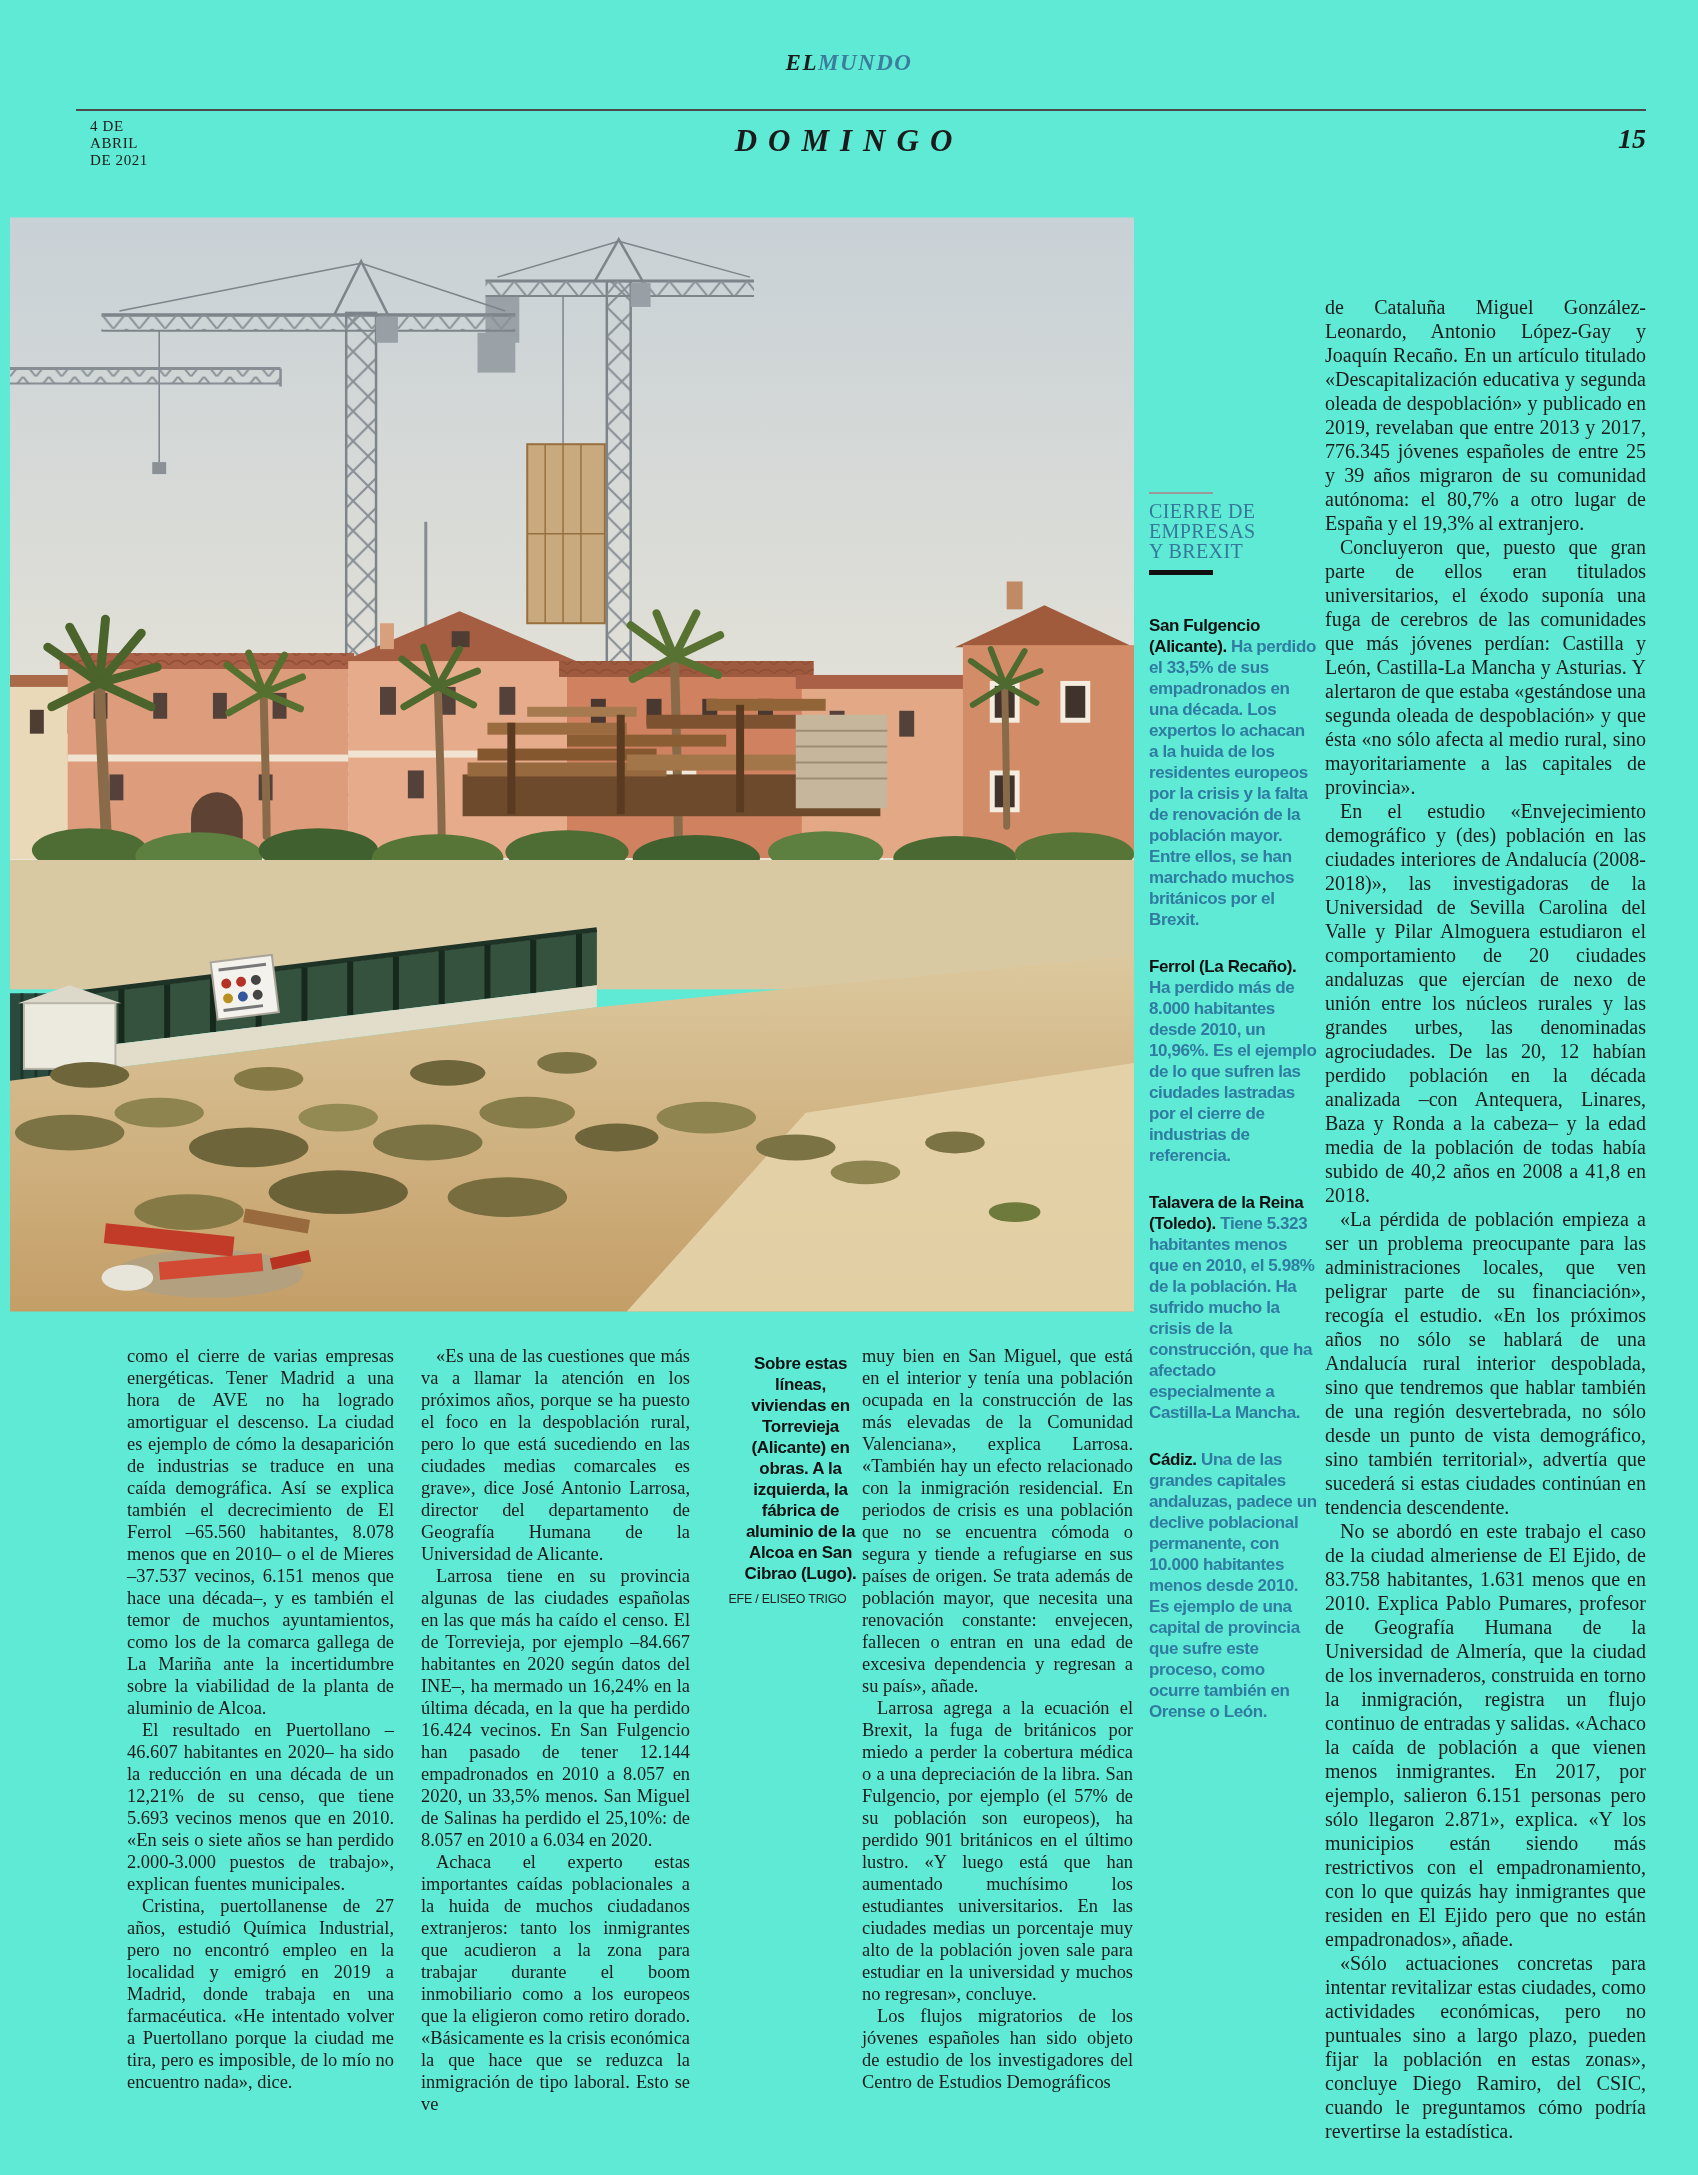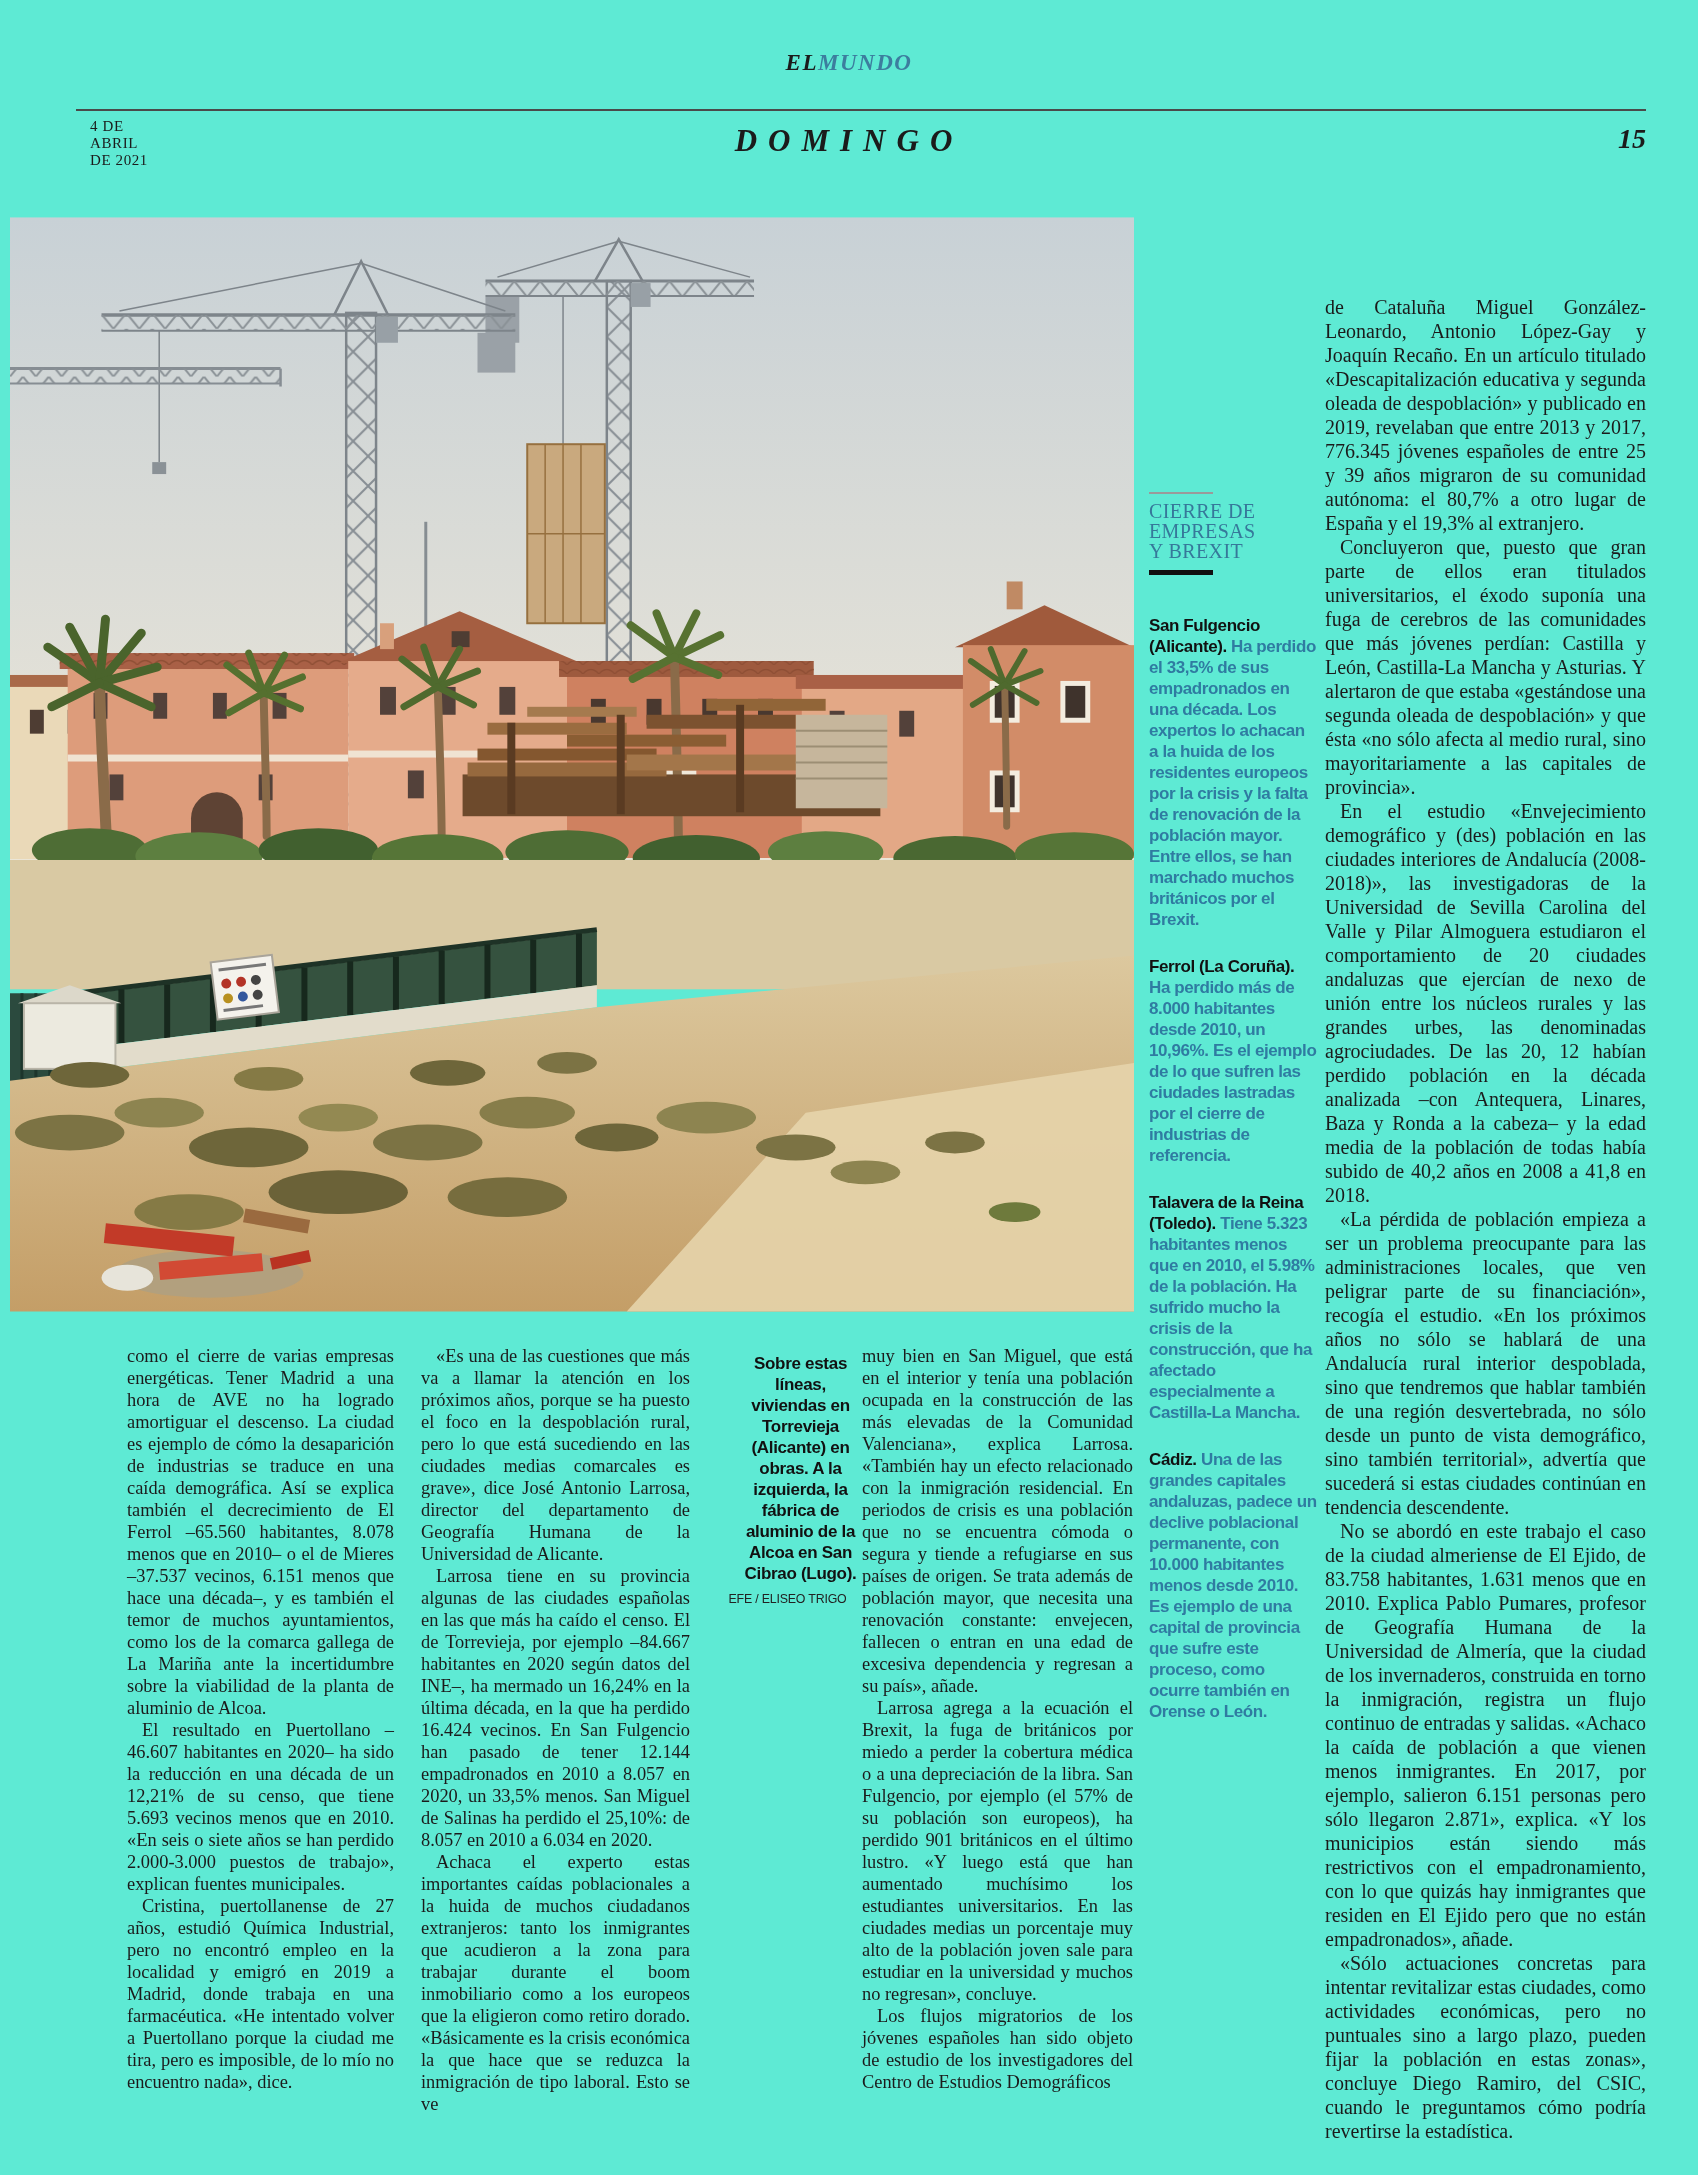--- a/index.html
+++ b/index.html
@@ -339,21 +339,21 @@
     </svg>
   </figure>
 
   <aside class="sidebar">
     <div class="srule"></div>
     <h2>CIERRE DE
 EMPRESAS
 Y BREXIT</h2>
     <div class="sbar"></div>
     <p class="entry"><span class="place">San Fulgencio (Alicante).</span> <span>Ha perdido el 33,5% de sus empadronados en una década. Los expertos lo achacan a la huida de los residentes europeos por la crisis y la falta de renovación de la población mayor. Entre ellos, se han marchado muchos británicos por el Brexit.</span></p>
-    <p class="entry"><span class="place">Ferrol (La Coruña).</span> <span>Ha perdido más de 8.000 habitantes desde 2010, un 10,96%. Es el ejemplo de lo que sufren las ciudades lastradas por el cierre de industrias de referencia.</span></p>
+    <p class="entry"><span class="place">Ferrol (La Recaño).</span> <span>Ha perdido más de 8.000 habitantes desde 2010, un 10,96%. Es el ejemplo de lo que sufren las ciudades lastradas por el cierre de industrias de referencia.</span></p>
     <p class="entry"><span class="place">Talavera de la Reina (Toledo).</span> <span>Tiene 5.323 habitantes menos que en 2010, el 5.98% de la población. Ha sufrido mucho la crisis de la construcción, que ha afectado especialmente a Castilla-La Mancha.</span></p>
     <p class="entry"><span class="place">Cádiz.</span> <span>Una de las grandes capitales andaluzas, padece un declive poblacional permanente, con 10.000 habitantes menos desde 2010. Es ejemplo de una capital de provincia que sufre este proceso, como ocurre también en Orense o León.</span></p>
   </aside>
 
   <section class="col col-right">
     <p>de Cataluña Miguel González-Leonardo, Antonio López-Gay y Joaquín Recaño. En un artículo titulado «Descapitalización educativa y segunda oleada de despoblación» y publicado en 2019, revelaban que entre 2013 y 2017, 776.345 jóvenes españoles de entre 25 y 39 años migraron de su comunidad autónoma: el 80,7% a otro lugar de España y el 19,3% al extranjero.</p>
     <p class="ind">Concluyeron que, puesto que gran parte de ellos eran titulados universitarios, el éxodo suponía una fuga de cerebros de las comunidades que más jóvenes perdían: Castilla y León, Castilla-La Mancha y Asturias. Y alertaron de que estaba «gestándose una segunda oleada de despoblación» y que ésta «no sólo afecta al medio rural, sino mayoritariamente a las capitales de provincia».</p>
     <p class="ind">En el estudio «Envejecimiento demográfico y (des) población en las ciudades interiores de Andalucía (2008-2018)», las investigadoras de la Universidad de Sevilla Carolina del Valle y Pilar Almoguera estudiaron el comportamiento de 20 ciudades andaluzas que ejercían de nexo de unión entre los núcleos rurales y las grandes urbes, las denominadas agrociudades. De las 20, 12 habían perdido población en la década analizada –con Antequera, Linares, Baza y Ronda a la cabeza– y la edad media de la población de todas había subido de 40,2 años en 2008 a 41,8 en 2018.</p>
     <p class="ind">«La pérdida de población empieza a ser un problema preocupante para las administraciones locales, que ven peligrar parte de su financiación», recogía el estudio. «En los próximos años no sólo se hablará de una Andalucía rural interior despoblada, sino que tendremos que hablar también de una región desvertebrada, no sólo desde un punto de vista demográfico, sino también territorial», advertía que sucederá si estas ciudades continúan en tendencia descendente.</p>
     <p class="ind">No se abordó en este trabajo el caso de la ciudad almeriense de El Ejido, de 83.758 habitantes, 1.631 menos que en 2010. Explica Pablo Pumares, profesor de Geografía Humana de la Universidad de Almería, que la ciudad de los invernaderos, construida en torno la inmigración, registra un flujo continuo de entradas y salidas. «Achaco la caída de población a que vienen menos inmigrantes. En 2017, por ejemplo, salieron 6.151 personas pero sólo llegaron 2.871», explica. «Y los municipios están siendo más restrictivos con el empadronamiento, con lo que quizás hay inmigrantes que residen en El Ejido pero que no están empadronados», añade.</p>

